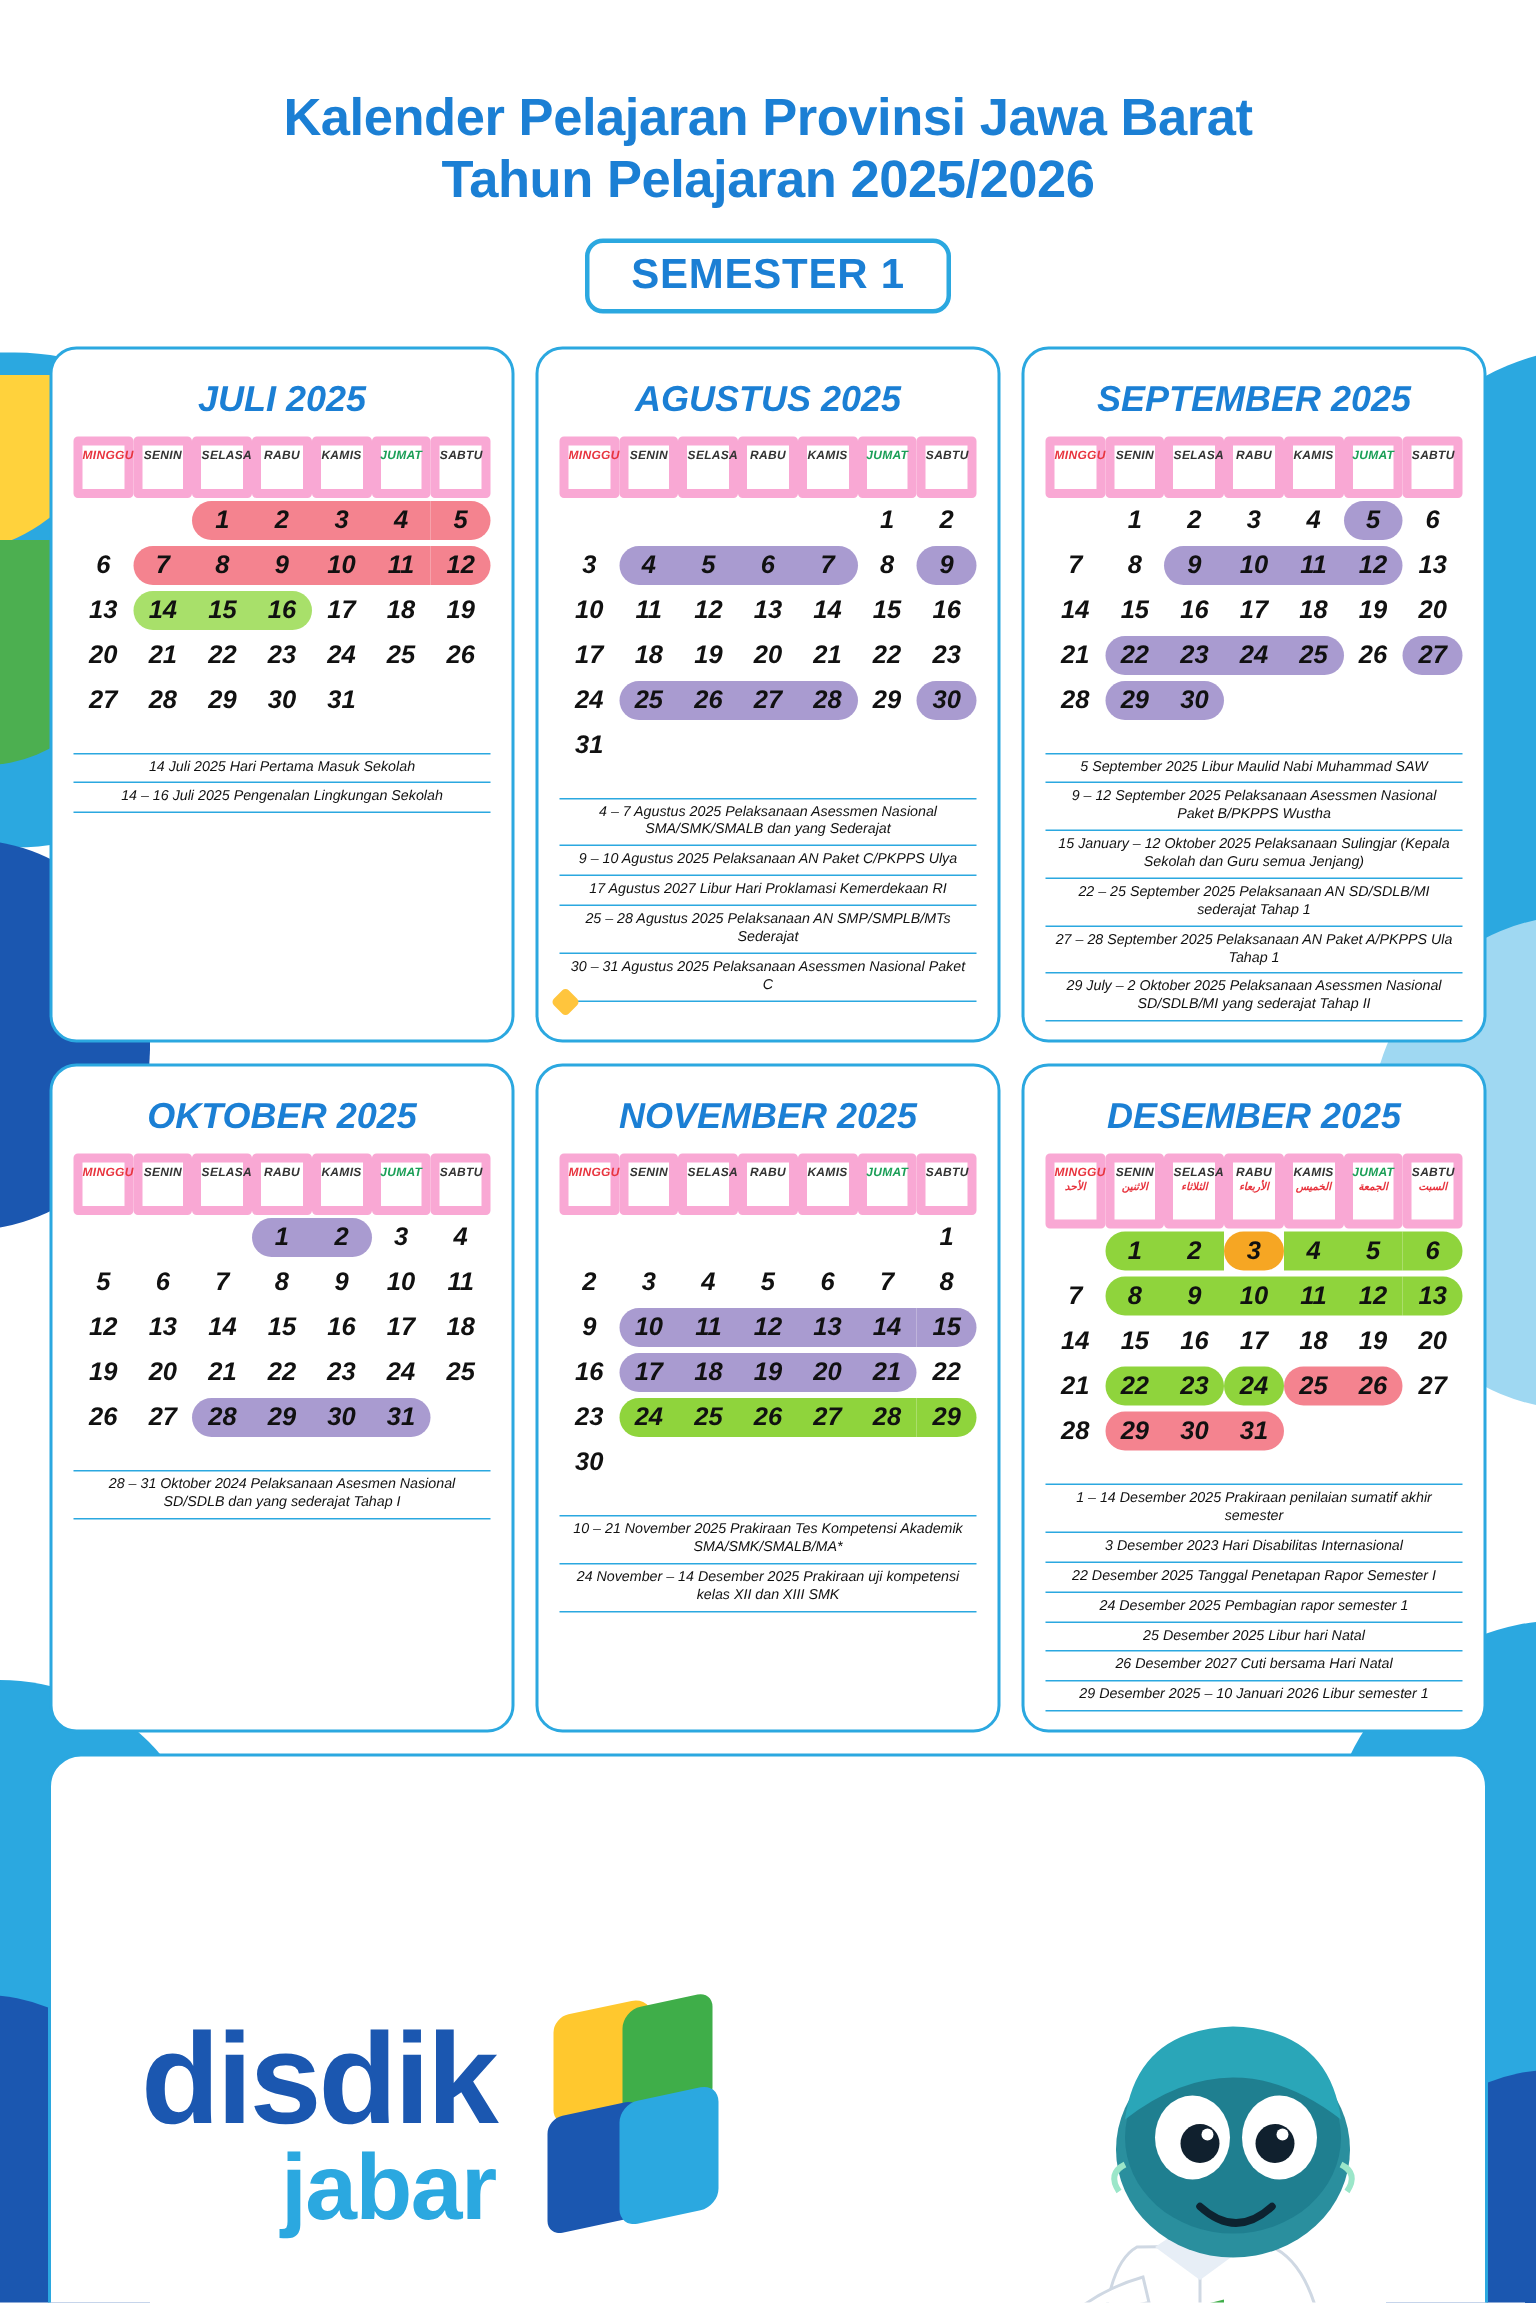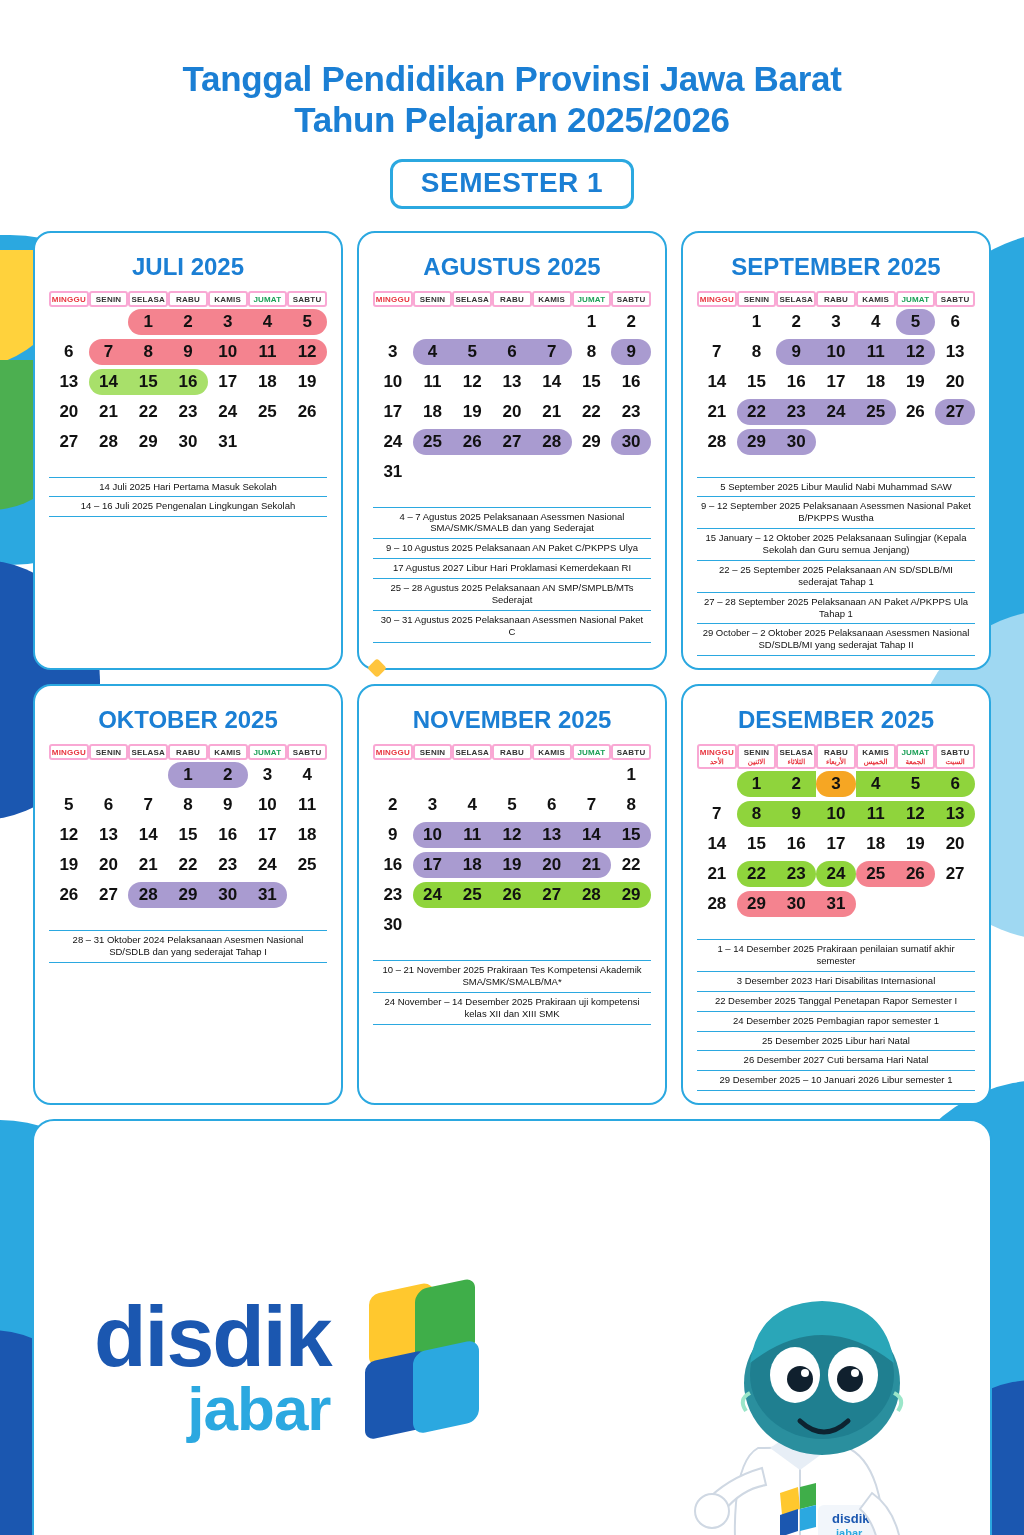--- a/index.html
+++ b/index.html
@@ -79,21 +79,21 @@
   }
   .month-title {
     text-align:center; color:#1b7fd4; font-weight:bold; font-size:24px;
     margin:6px 0 10px;
   }
   table.cal { width:100%; border-collapse:collapse; table-layout:fixed; }
   table.cal th {
     font-size:8px; font-weight:bold; color:#333; padding:0;
   }
   .dowbox {
-    border:2px solid #f9a8d4; border-radius:3px; padding:2px 0 1px;
+    border:6px solid #f9a8d4; border-radius:3px; padding:2px 0 18px;
     font-size:8px; letter-spacing:0.2px;
   }
   .dow-minggu { color:#e8353f; }
   .dow-jumat  { color:#1b9f57; }
   .arabic {
     font-size:7px; color:#e8353f; padding-top:1px; letter-spacing:0;
   }
   table.cal td {
     text-align:center; font-size:17px; font-weight:bold; color:#111;
     height:30px; padding:0; position:relative;
@@ -173,27 +173,27 @@
   <div class="blob blob-left-bottom"></div>
   <div class="blob blob-left-dark"></div>
   <div class="blob blob-right-top"></div>
   <div class="blob blob-right-mid"></div>
   <div class="blob blob-right-bottom"></div>
   <div class="blob blob-right-dark"></div>
 </div>
 
 <div class="header">
   <div class="title">
-    <div>Tanggal Pendidikan Provinsi Jawa Barat</div>
+    <div>Kalender Pelajaran Provinsi Jawa Barat</div>
     <div>Tahun Pelajaran 2025/2026</div>
   </div>
   <div class="semester-badge">SEMESTER 1</div>
 </div>
 
-<div class="sheet" id="sheet" style="position: relative;">
+<div class="sheet" id="sheet" style="position: relative; font-style: italic;">
     <div class="row">
       <div class="month-card">
         <div class="month-title">JULI 2025</div>
         <table class="cal">
           <thead>
             <tr>
               <th>
                 <div class="dowbox dow-minggu">MINGGU</div>
               </th>
               <th>
@@ -621,21 +621,21 @@
               <td></td>
             </tr>
           </tbody>
         </table>
         <div class="notes">
           <div class="note">5 September 2025 Libur Maulid Nabi Muhammad SAW</div>
           <div class="note">9 – 12 September 2025 Pelaksanaan Asessmen Nasional Paket B/PKPPS Wustha</div>
           <div class="note">15 January – 12 Oktober 2025 Pelaksanaan Sulingjar (Kepala Sekolah dan Guru semua Jenjang)</div>
           <div class="note">22 – 25 September 2025 Pelaksanaan AN SD/SDLB/MI sederajat Tahap 1</div>
           <div class="note">27 – 28 September 2025 Pelaksanaan AN Paket A/PKPPS Ula Tahap 1</div>
-          <div class="note">29 October – 2 Oktober 2025 Pelaksanaan Asessmen Nasional SD/SDLB/MI yang sederajat Tahap II</div>
+          <div class="note">29 July – 2 Oktober 2025 Pelaksanaan Asessmen Nasional SD/SDLB/MI yang sederajat Tahap II</div>
         </div>
       </div>
     </div>
     <div class="row">
       <div class="month-card">
         <div class="month-title">OKTOBER 2025</div>
         <table class="cal">
           <thead>
             <tr>
               <th>

